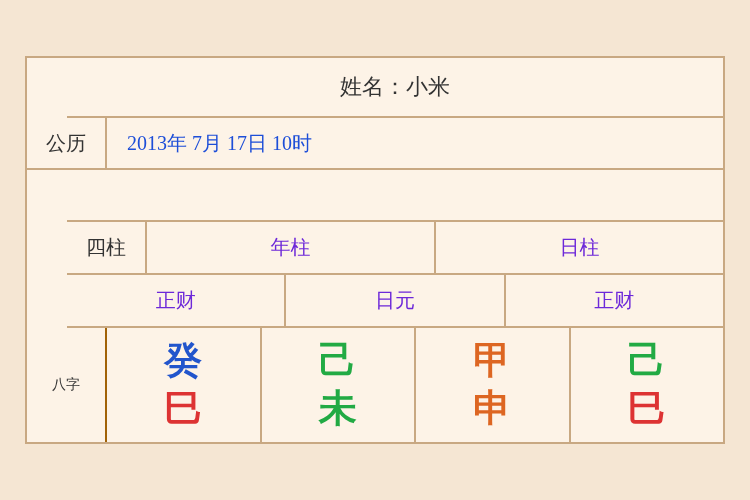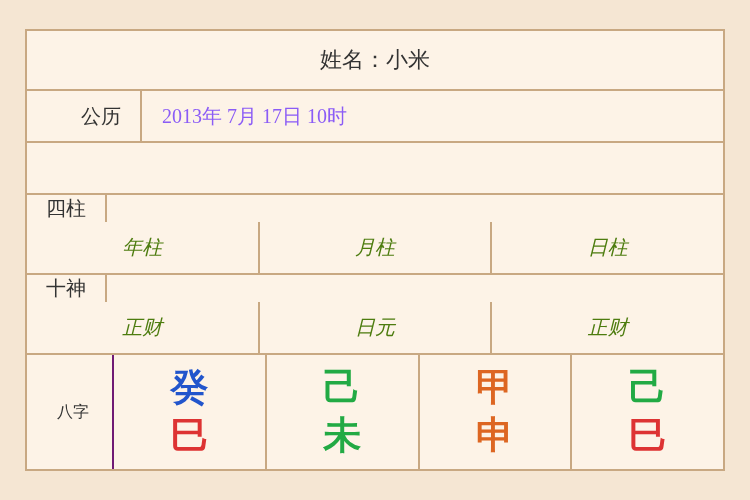--- a/index.html
+++ b/index.html
@@ -24,90 +24,87 @@
       padding: 14px 30px;
       font-size: 22px;
       color: #333;
       border-bottom: 2px solid #c8a882;
     }
     .info-row {
       display: flex;
       align-items: center;
       border-bottom: 2px solid #c8a882;
       min-height: 52px;
-      padding-left: 35px;
     }
     .info-label {
       width: 80px;
       min-width: 80px;
       text-align: center;
       font-size: 20px;
       color: #333;
       border-right: 2px solid #c8a882;
       padding: 10px 0;
       align-self: stretch;
       display: flex;
       align-items: center;
       justify-content: center;
     }
     .info-value {
       flex: 1;
       font-size: 20px;
-      color: #8b5cf6;
+      color: #1d4ed8;
       padding: 10px 20px;
     }
     .grid-section {
       display: flex;
-      flex-direction: column;
     }
     .grid-label {
       width: 80px;
       min-width: 80px;
       text-align: center;
       font-size: 20px;
       color: #333;
       border-right: 2px solid #c8a882;
       display: flex;
       align-items: center;
       justify-content: center;
     }
     .grid-cols {
       flex: 1;
       display: flex;
     }
     .grid-col {
       flex: 1;
       text-align: center;
       font-size: 20px;
-      color: #4d7c0f;
+      color: #6d28d9;
       padding: 12px 8px;
       border-right: 2px solid #c8a882;
-      font-style: italic;
     }
     .grid-col:last-child {
       border-right: none;
     }
     .row-border {
       border-bottom: 2px solid #c8a882;
+      margin-left: 40px;
     }
     .bazi-row {
       display: flex;
       min-height: 110px;
     }
     .bazi-label {
       width: 80px;
       min-width: 80px;
       text-align: center;
-      font-size: 16px;
+      font-size: 14px;
       color: #333;
-      border-right: 2px solid #701a75;
+      border-right: 2px solid #a16207;
       display: flex;
       align-items: center;
       justify-content: center;
-      margin-left: 7px;
     }
     .bazi-cols {
       flex: 1;
       display: flex;
     }
     .bazi-col {
       flex: 1;
       text-align: center;
       padding: 12px 0;
       border-right: 2px solid #c8a882;
@@ -147,27 +144,25 @@
     <div class="info-value">2013年 7月 17日 10时</div>
   </div>
 
   <div class="info-row row-border">
   </div>
 
   <div class="grid-section row-border">
     <div class="grid-label">四柱</div>
     <div class="grid-cols">
       <div class="grid-col">年柱</div>
-      <div class="grid-col">月柱</div>
       <div class="grid-col">日柱</div>
     </div>
   </div>
 
   <div class="grid-section row-border">
-    <div class="grid-label">十神</div>
     <div class="grid-cols">
       <div class="grid-col">正财</div>
       <div class="grid-col">日元</div>
       <div class="grid-col">正财</div>
     </div>
   </div>
 
   <div class="bazi-row">
     <div class="bazi-label">八字</div>
     <div class="bazi-cols">

